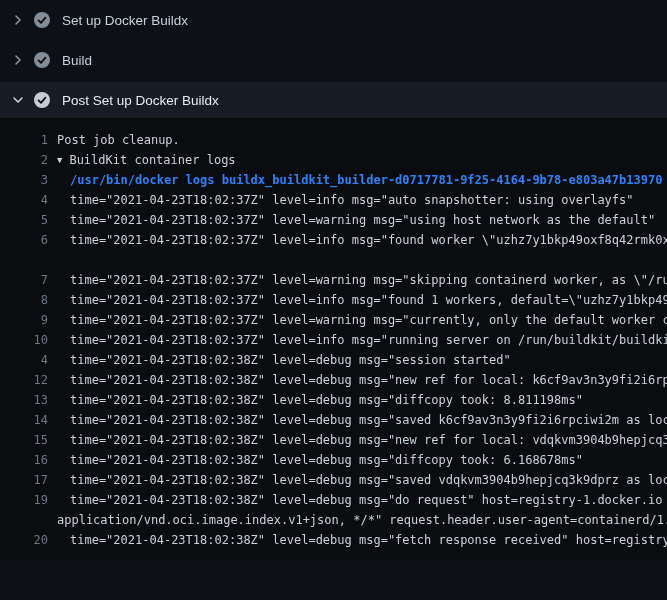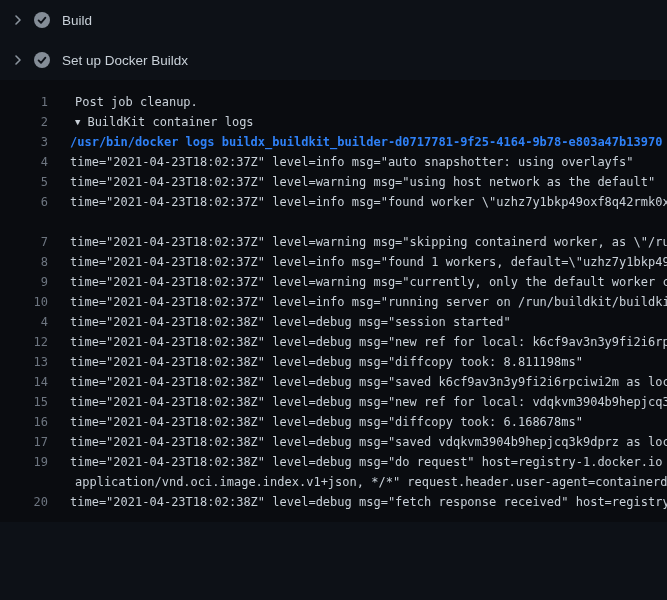--- a/index.html
+++ b/index.html
@@ -47,21 +47,21 @@
     background:var(--bg-log);
     height:442px;
     padding-top:12px;
     font-family:"DejaVu Sans Mono","Liberation Mono",monospace;
     font-size:12px;color:var(--fg-log);
     overflow:hidden;
   }
   .log-line{display:flex;height:20px;line-height:20px;white-space:pre;}
   .lnum{flex:0 0 48px;text-align:right;color:var(--fg-linenum);cursor:pointer;
     user-select:none;}
-  .ltext{margin-left:27px;white-space:pre;}
+  .ltext{margin-left:9px;white-space:pre;}
   .log-line.indent1 .ltext{margin-left:22px;}
   .ltext.cmd{color:var(--fg-command);font-weight:bold;}
   .tri{font-size:9px;margin-right:7px;display:inline-block;vertical-align:1px;}
 </style>
 </head>
 <body>
 
 <div class="page">
   <div id="steps">
   <div class="step-row">
@@ -70,40 +70,55 @@
         <path d="M6 4 L10 8 L6 12" stroke="currentColor" stroke-width="1.6" stroke-linecap="round" stroke-linejoin="round"></path>
       </svg>
 
     </span>
     <span class="status">
       <svg width="16" height="16" viewBox="0 0 16 16">
         <circle cx="8" cy="8" r="8" fill="currentColor"></circle>
         <path d="M4.6 8.4 L7 10.8 L11.4 5.6" stroke="#0d1117" stroke-width="1.8" fill="none" stroke-linecap="round" stroke-linejoin="round"></path>
       </svg>
     </span>
-    <span class="step-label">Build</span>
+    <span class="step-label">Set up Docker Buildx</span>
   </div>
 
   <div class="step-row">
     <span class="chev">
       <svg class="right" width="16" height="16" viewBox="0 0 16 16" fill="none">
         <path d="M6 4 L10 8 L6 12" stroke="currentColor" stroke-width="1.6" stroke-linecap="round" stroke-linejoin="round"></path>
       </svg>
 
     </span>
     <span class="status">
       <svg width="16" height="16" viewBox="0 0 16 16">
         <circle cx="8" cy="8" r="8" fill="currentColor"></circle>
         <path d="M4.6 8.4 L7 10.8 L11.4 5.6" stroke="#0d1117" stroke-width="1.8" fill="none" stroke-linecap="round" stroke-linejoin="round"></path>
       </svg>
     </span>
-    <span class="step-label">Set up Docker Buildx</span>
-  </div>
-
-
+    <span class="step-label">Build</span>
+  </div>
+
+
+  <div class="step-row expanded">
+    <span class="chev">
+
+      <svg class="down" width="16" height="16" viewBox="0 0 16 16" fill="none">
+        <path d="M4 6 L8 10 L12 6" stroke="currentColor" stroke-width="1.6" stroke-linecap="round" stroke-linejoin="round"></path>
+      </svg>
+    </span>
+    <span class="status">
+      <svg width="16" height="16" viewBox="0 0 16 16">
+        <circle cx="8" cy="8" r="8" fill="currentColor"></circle>
+        <path d="M4.6 8.4 L7 10.8 L11.4 5.6" stroke="#0d1117" stroke-width="1.8" fill="none" stroke-linecap="round" stroke-linejoin="round"></path>
+      </svg>
+    </span>
+    <span class="step-label">Post Set up Docker Buildx</span>
+  </div>
 </div>
   <div id="log" class="log-area">
   <div class="log-line indent0">
     <span class="lnum">1</span>
     <span class="ltext">Post job cleanup.</span>
   </div>
 
   <div class="log-line indent0">
     <span class="lnum">2</span>
     <span class="ltext"><span class="tri">▼</span><span>BuildKit container logs</span></span>

